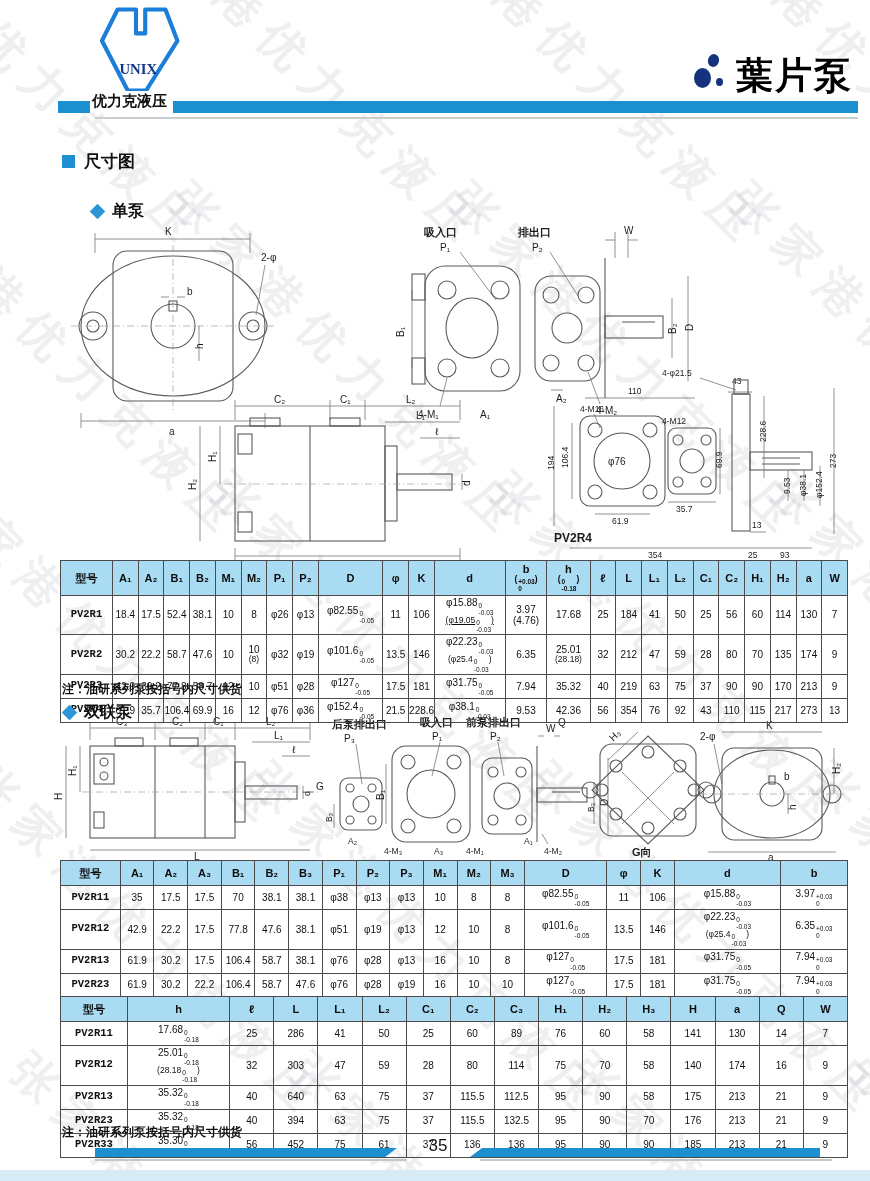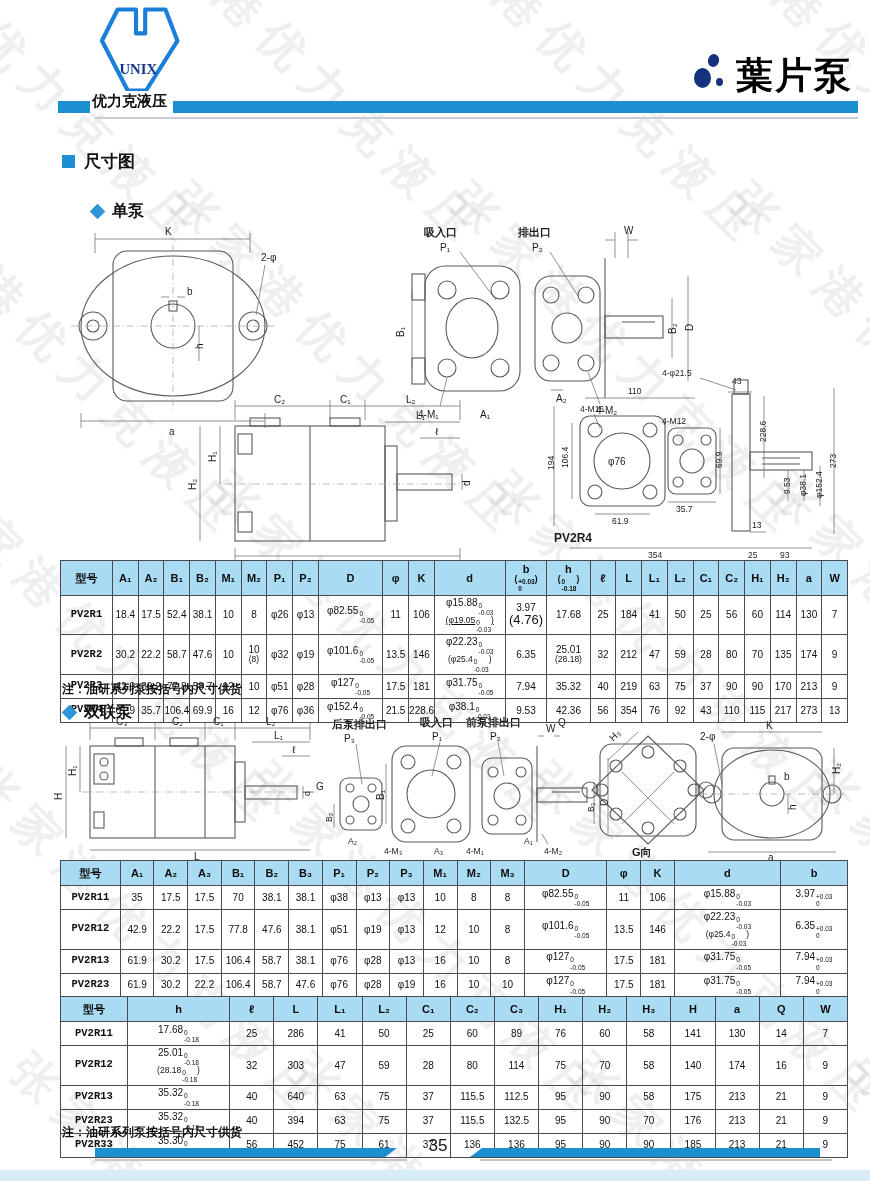--- a/index.html
+++ b/index.html
@@ -573,21 +573,21 @@
                 <span>0</span>
                 <span>-0.03</span>
               </span></div>
             <div class="cl" style="font-size: 8.5px; text-decoration: underline;">(φ19.05<span class="tol">
                 <span>0</span>
                 <span>-0.03</span>
               </span>)</div>
           </td>
           <td>
             <div class="cl">3.97</div>
-            <div class="cl" style="font-size: 13px;">(4.76)</div>
+            <div class="cl" style="font-size: 10px;">(4.76)</div>
           </td>
           <td>
             <div class="cl">17.68</div>
           </td>
           <td>
             <div class="cl">25</div>
           </td>
           <td>
             <div class="cl">184</div>
           </td>

